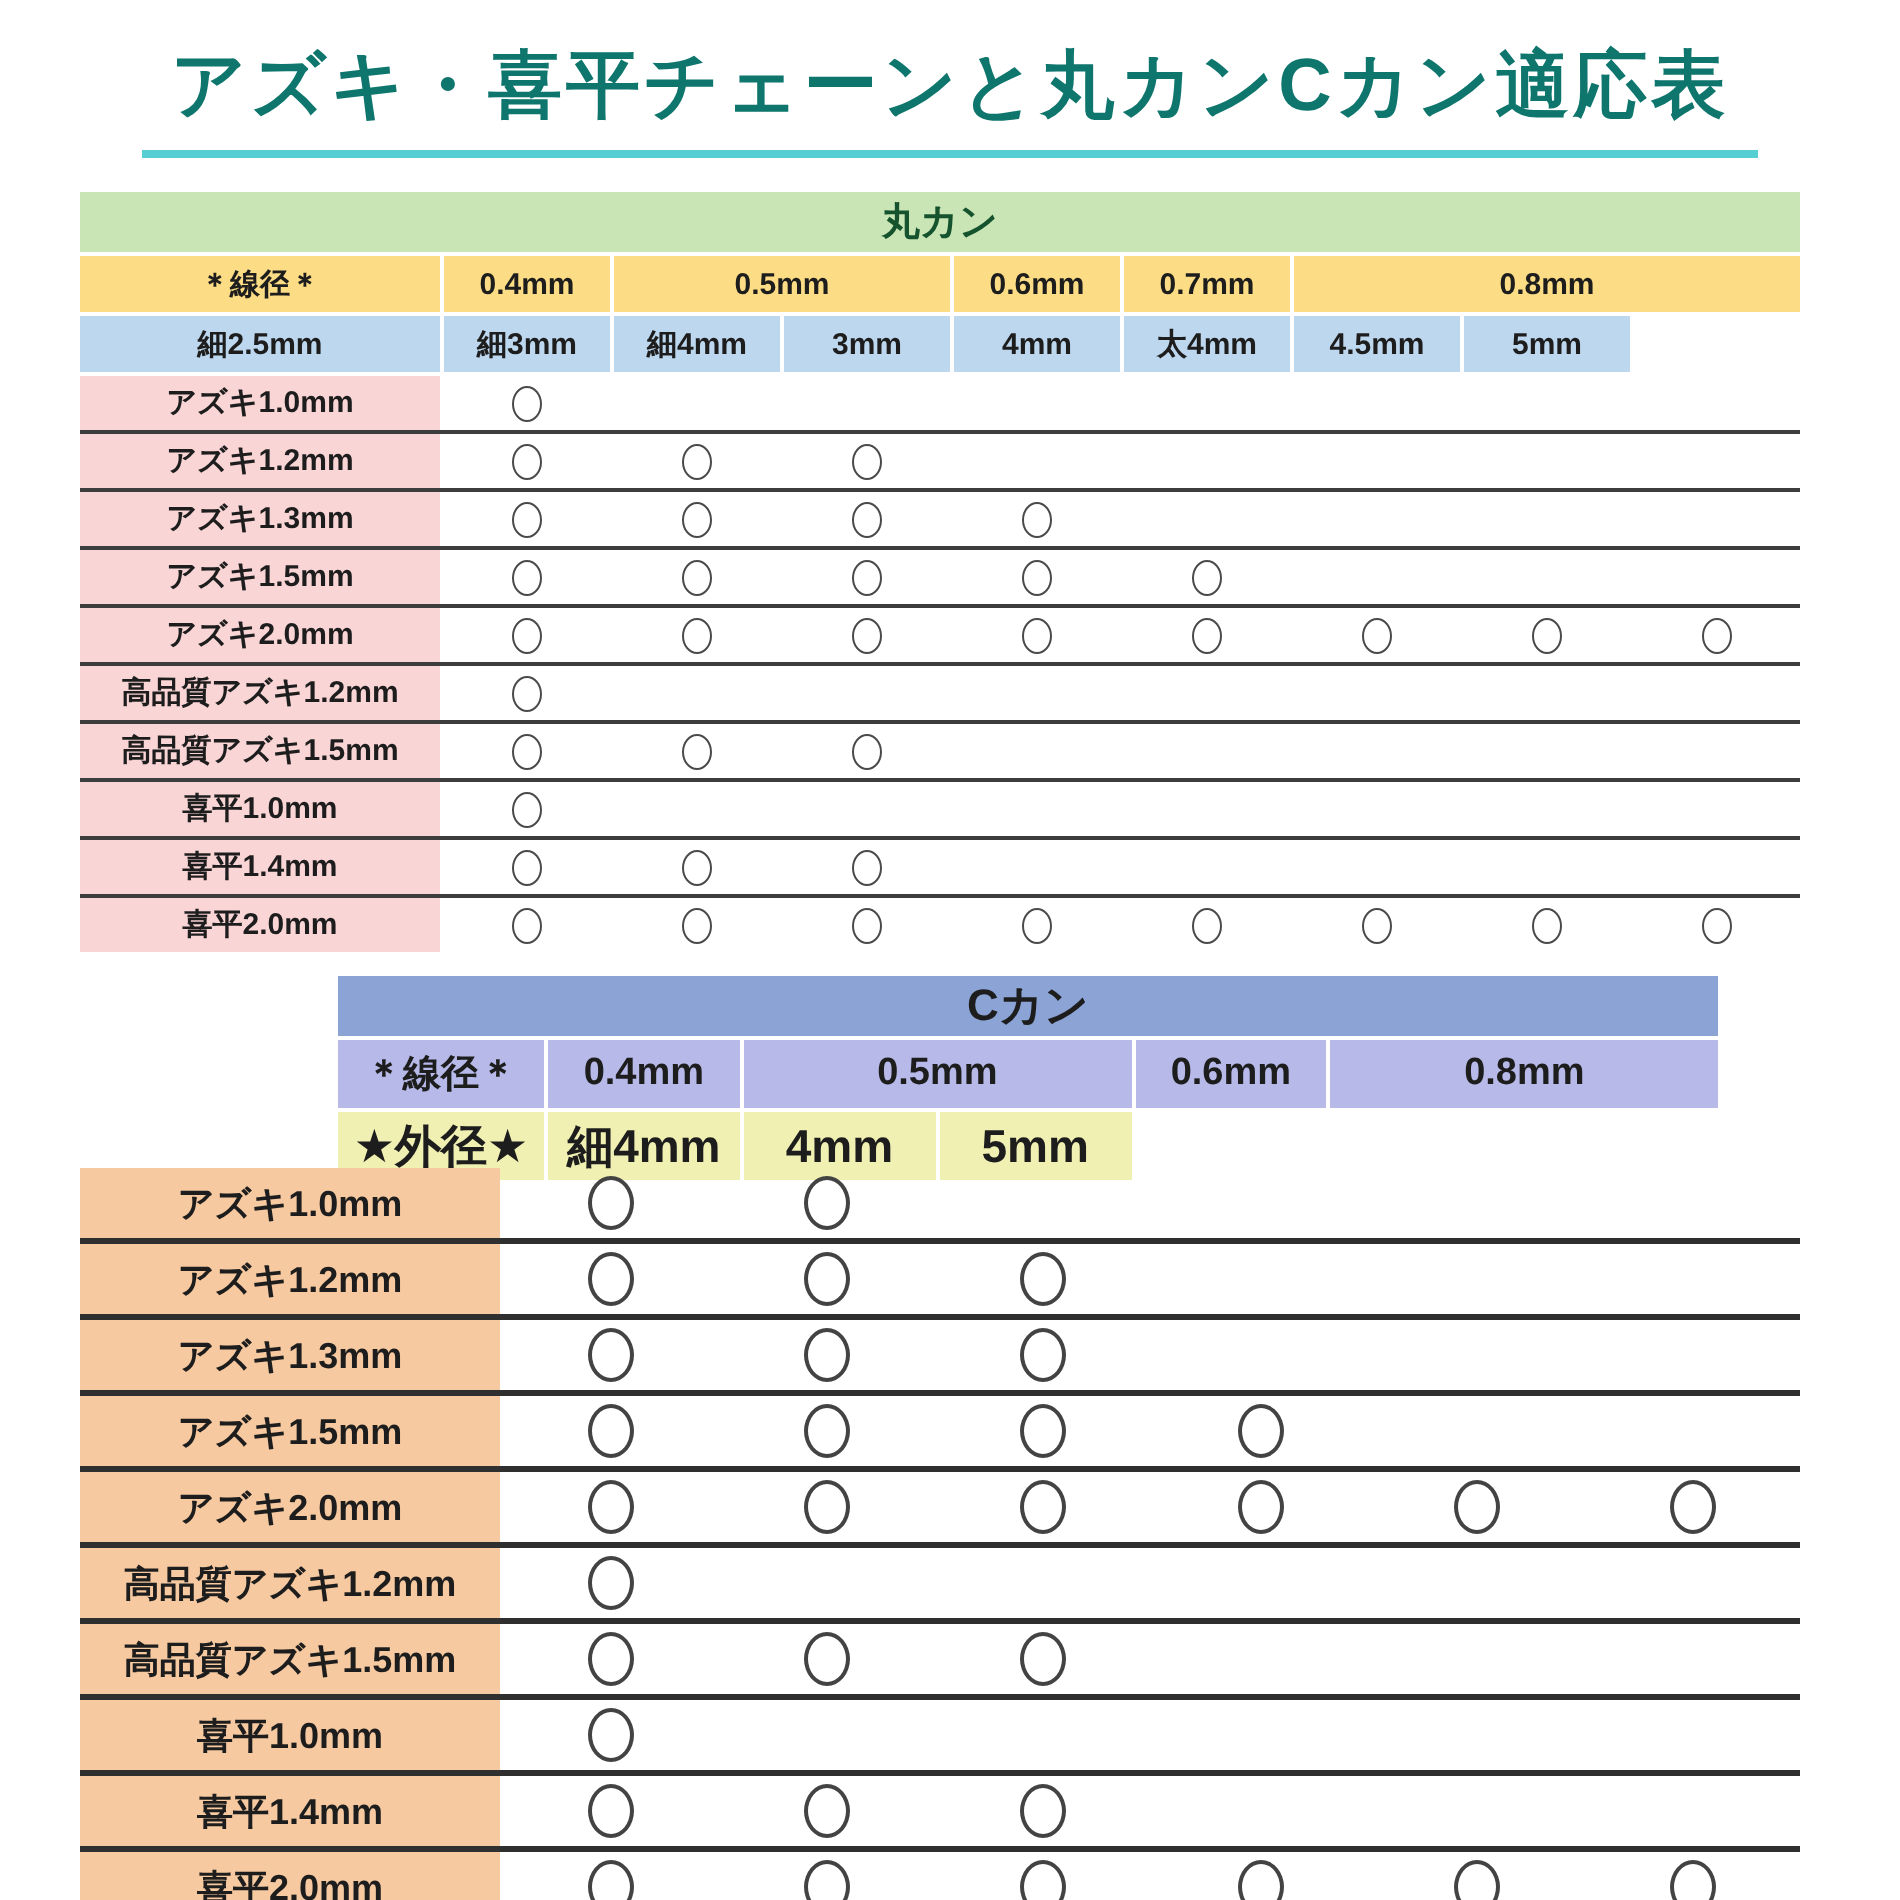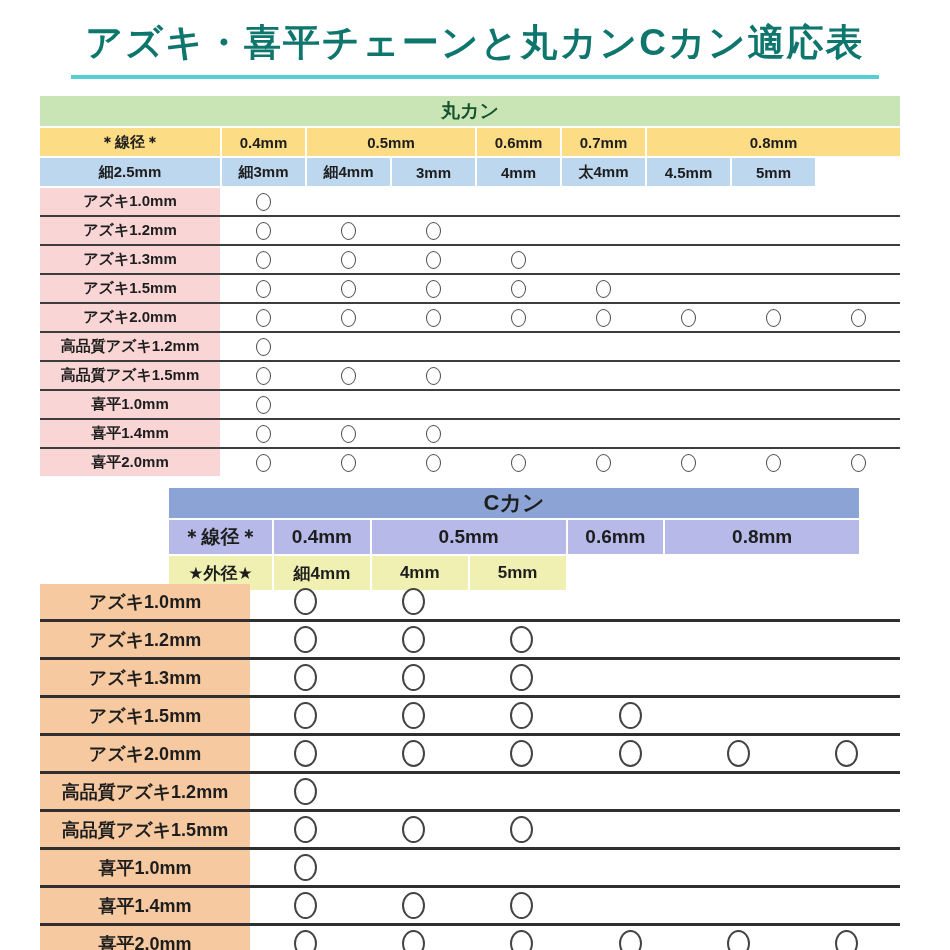--- a/index.html
+++ b/index.html
@@ -71,21 +71,21 @@
   .t2-head { position: absolute; left: 145px; top: 488px; width: 690px; margin-left: 24px; }
   .t2-band {
     height: 30px; margin-bottom: 2px;
     background: #8ca3d5;
     display: flex; align-items: center; justify-content: center;
     font-size: 22px; font-weight: bold; color: #1d1d1d;
   }
   .t2-hgrid { display: grid; grid-template-columns: 103px repeat(6, 1fr); column-gap: 2px; }
   #t2-wire  { margin-bottom: 2px; }
   #t2-wire  .cell { height: 34px; background: #b7bae8; font-size: 19px; }
-  #t2-outer .cell { height: 34px; background: #f0f0b3; font-size: 17px; }
+  #t2-outer .cell { height: 34px; background: #f0f0b3; font-size: 23px; }
   .t2-body { position: absolute; left: 40px; top: 584px; width: 860px; }
   .t2-body-row {
     display: grid; grid-template-columns: 210px repeat(6, 1fr); column-gap: 2px;
     height: 38px;
     border-bottom: 3px solid #2f2f2f;
     box-sizing: border-box;
   }
   .t2-body-row .rlabel { background: #f6c9a1; font-size: 18px; }
   .circle-t2 {
     width: 19px; height: 23px;

